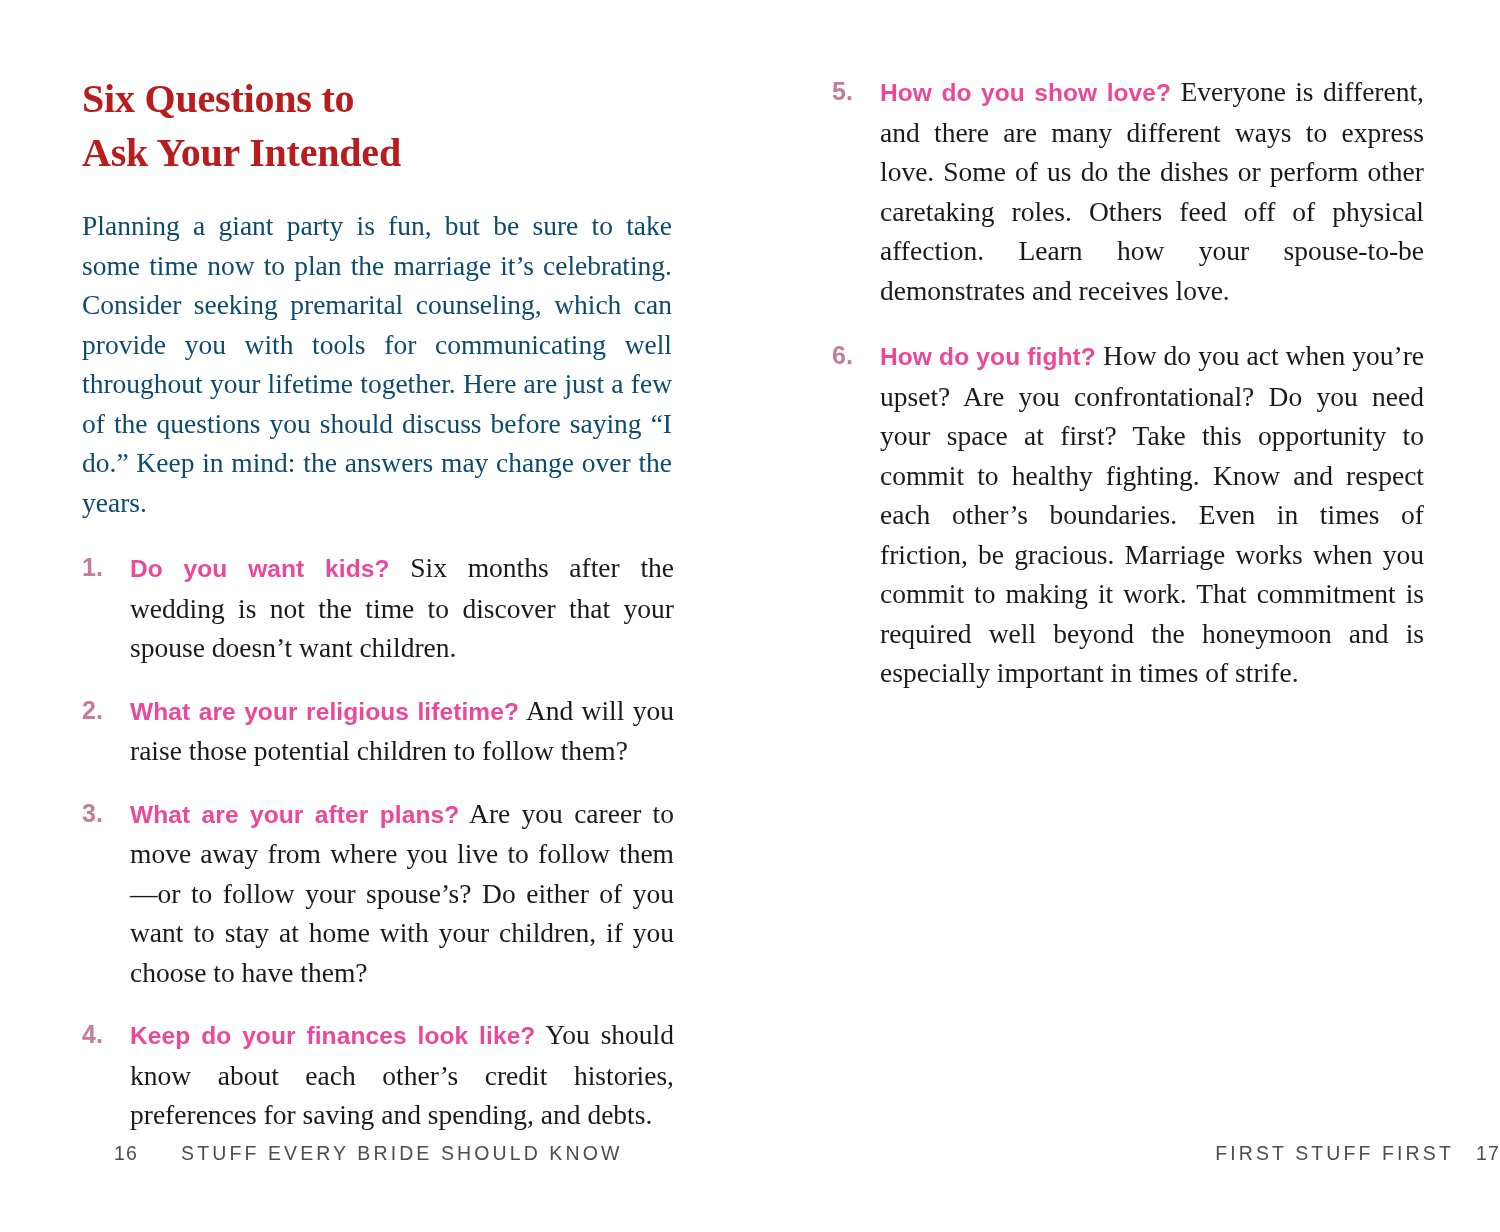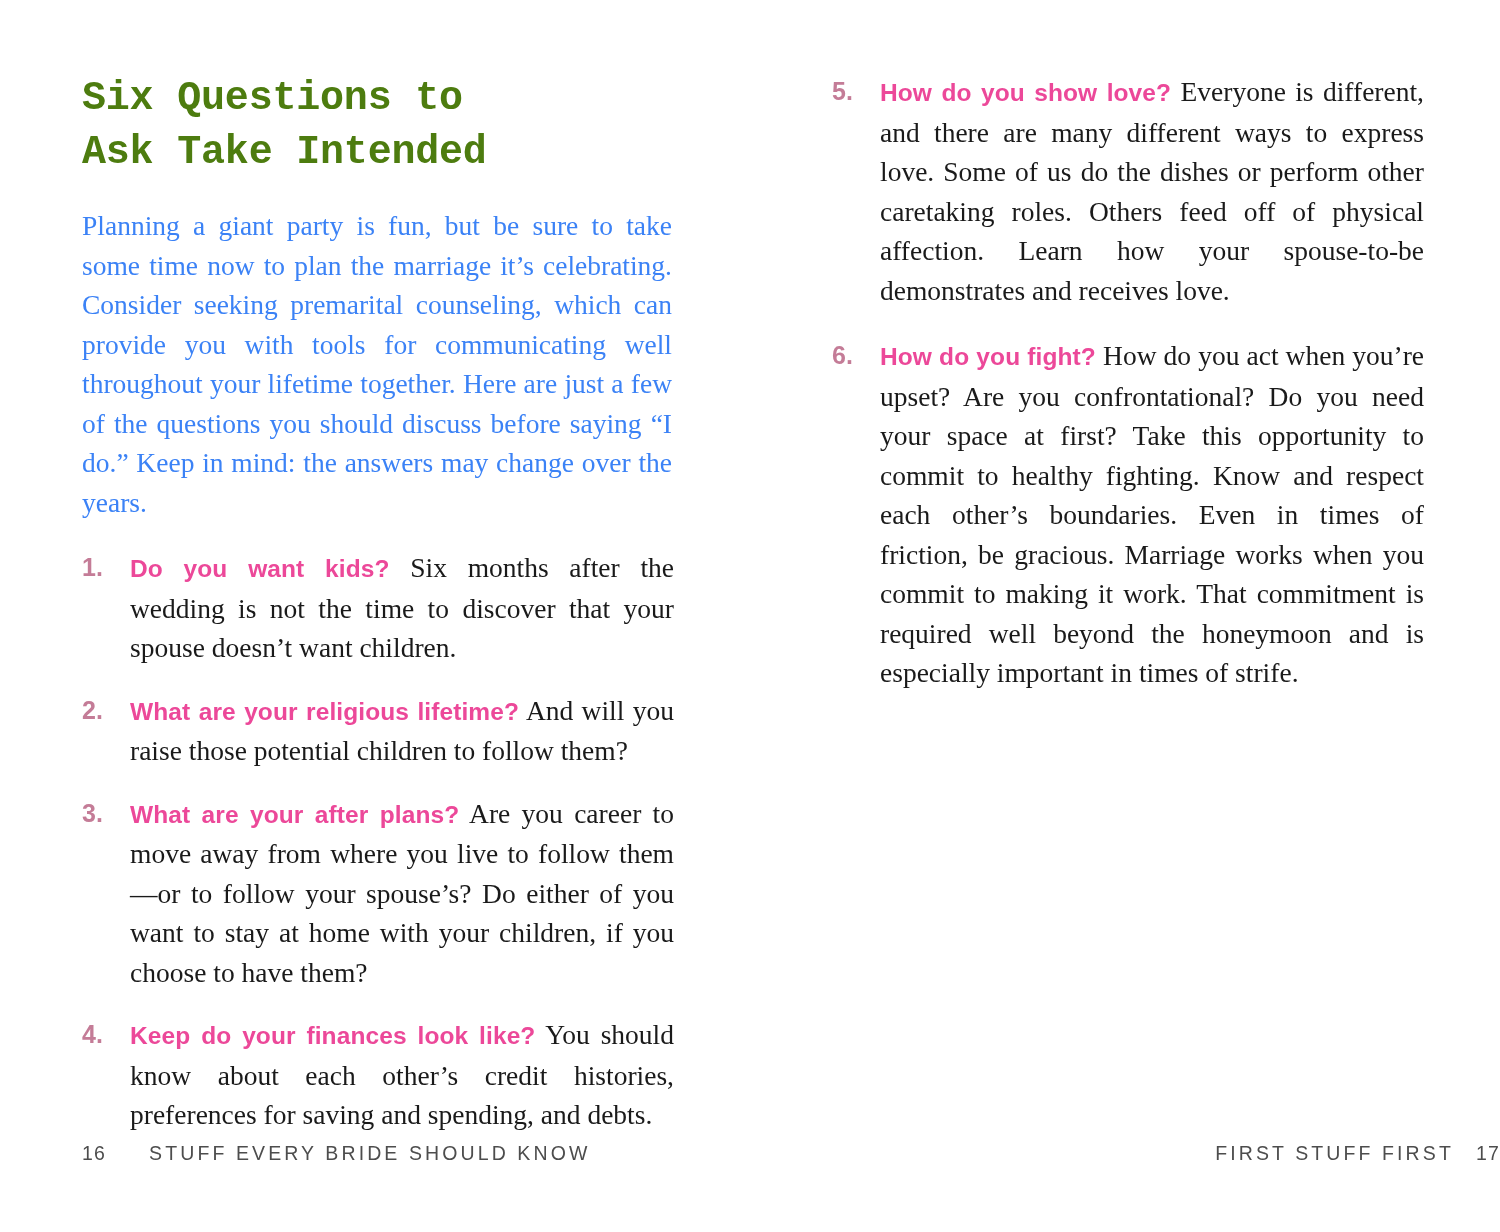--- a/index.html
+++ b/index.html
@@ -30,39 +30,39 @@
   }
 
   .page-left  { padding: 0 78px 0 82px; }
   .page-right { padding: 0 76px 0 82px; }
 
   .content-left  { padding-top: 72px; }
   .content-right { padding-top: 72px; }
 
   
   .chapter-title {
-    font-family: Liberation Mono, monospace;
+    font-family: Liberation Serif, serif;
     font-weight: bold;
     font-size: 40px;
     line-height: 54px;
-    color: #4d7c0f;
+    color: #b91c1c;
     letter-spacing: -0.2px;
     margin: 0 0 26px 0;
     max-width: 560px;
   }
   .chapter-title .tline { display: block; }
 
   
   .intro {
     font-family: "Liberation Serif", serif;
     font-size: 27.5px;
     line-height: 39.5px;
     text-align: justify;
     text-justify: inter-word;
-    color: #3b82f6;
+    color: #0c4a6e;
     margin: 0 0 26px 0;
     width: 590px;
     hyphens: none;
   }
 
   
   .qlist {
     list-style: none;
     margin: 0;
     padding: 0;
@@ -113,21 +113,21 @@
     right: 0;
     height: 26px;
     font-family: "Liberation Sans", sans-serif;
     font-weight: normal;
     font-size: 19.5px;
     letter-spacing: 3.1px;
     color: #4d4d4d;
     display: flex;
     align-items: center;
   }
-  .footer-left  { padding-left: 82px;  justify-content: flex-start; }
+  .footer-left  { padding-left: 114px;  justify-content: flex-start; }
   .footer-right { justify-content: flex-end; }
 
   .folio {
     letter-spacing: 1.2px;
     color: #4d4d4d;
   }
   .runhead { white-space: nowrap; text-align: center; }
 
   .footer-left  .folio   { margin-right: 43px; }
   .footer-right .folio   { margin-left: 22px; }
@@ -135,21 +135,21 @@
 </head>
 <body>
 
 <div class="spread">
 
   <div class="page page-left">
     <div class="content-left">
 
       <h1 class="chapter-title">
         <span class="tline">Six Questions to</span>
-        <span class="tline">Ask Take Intended</span>
+        <span class="tline">Ask Your Intended</span>
       </h1>
 
       <p class="intro">Planning a giant party is fun, but be sure to take some time now to plan the marriage it’s celebrating. Consider seeking premarital counseling, which can provide you with tools for communicating well throughout your lifetime together. Here are just a few of the questions you should discuss before saying “I do.” Keep in mind: the answers may change over the years.</p>
 
       <ol class="qlist">
 
         <li class="qitem">
           <span class="qnum">1.</span>
           <div class="qbody">
             <span class="qlead">Do you want kids?</span><span> Six months after the wedding is not the time to discover that your spouse doesn’t want children.</span>

